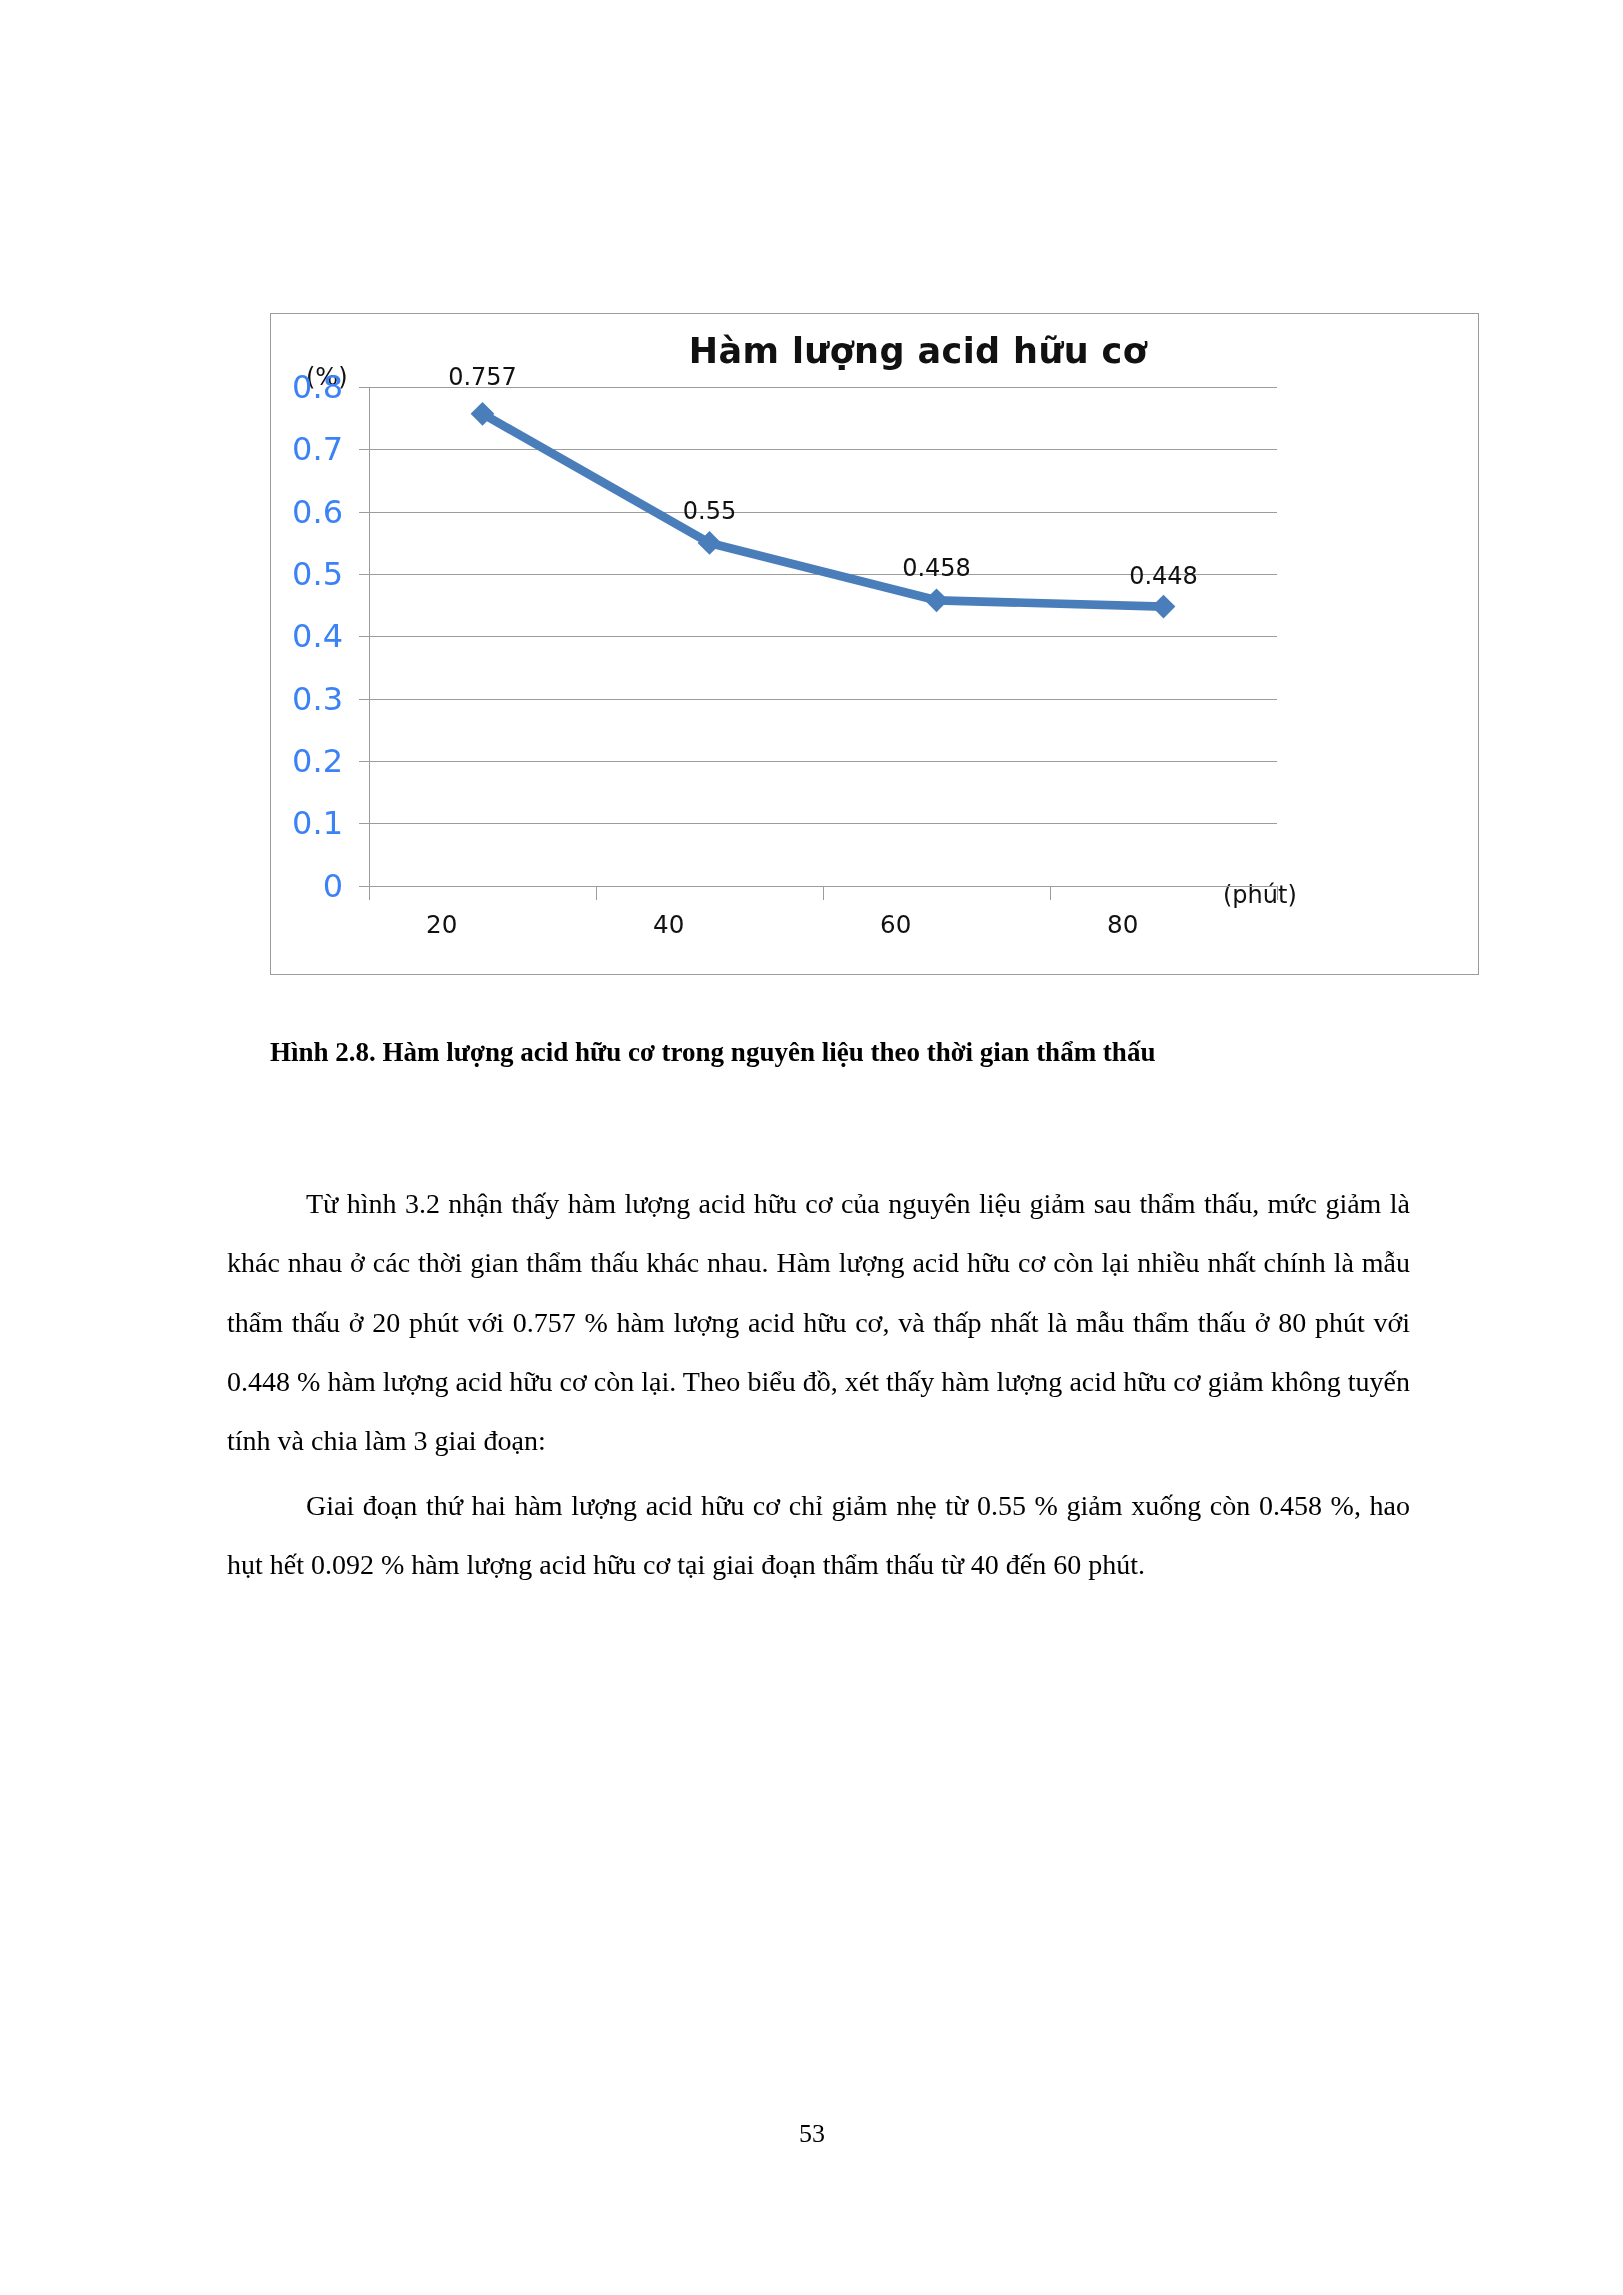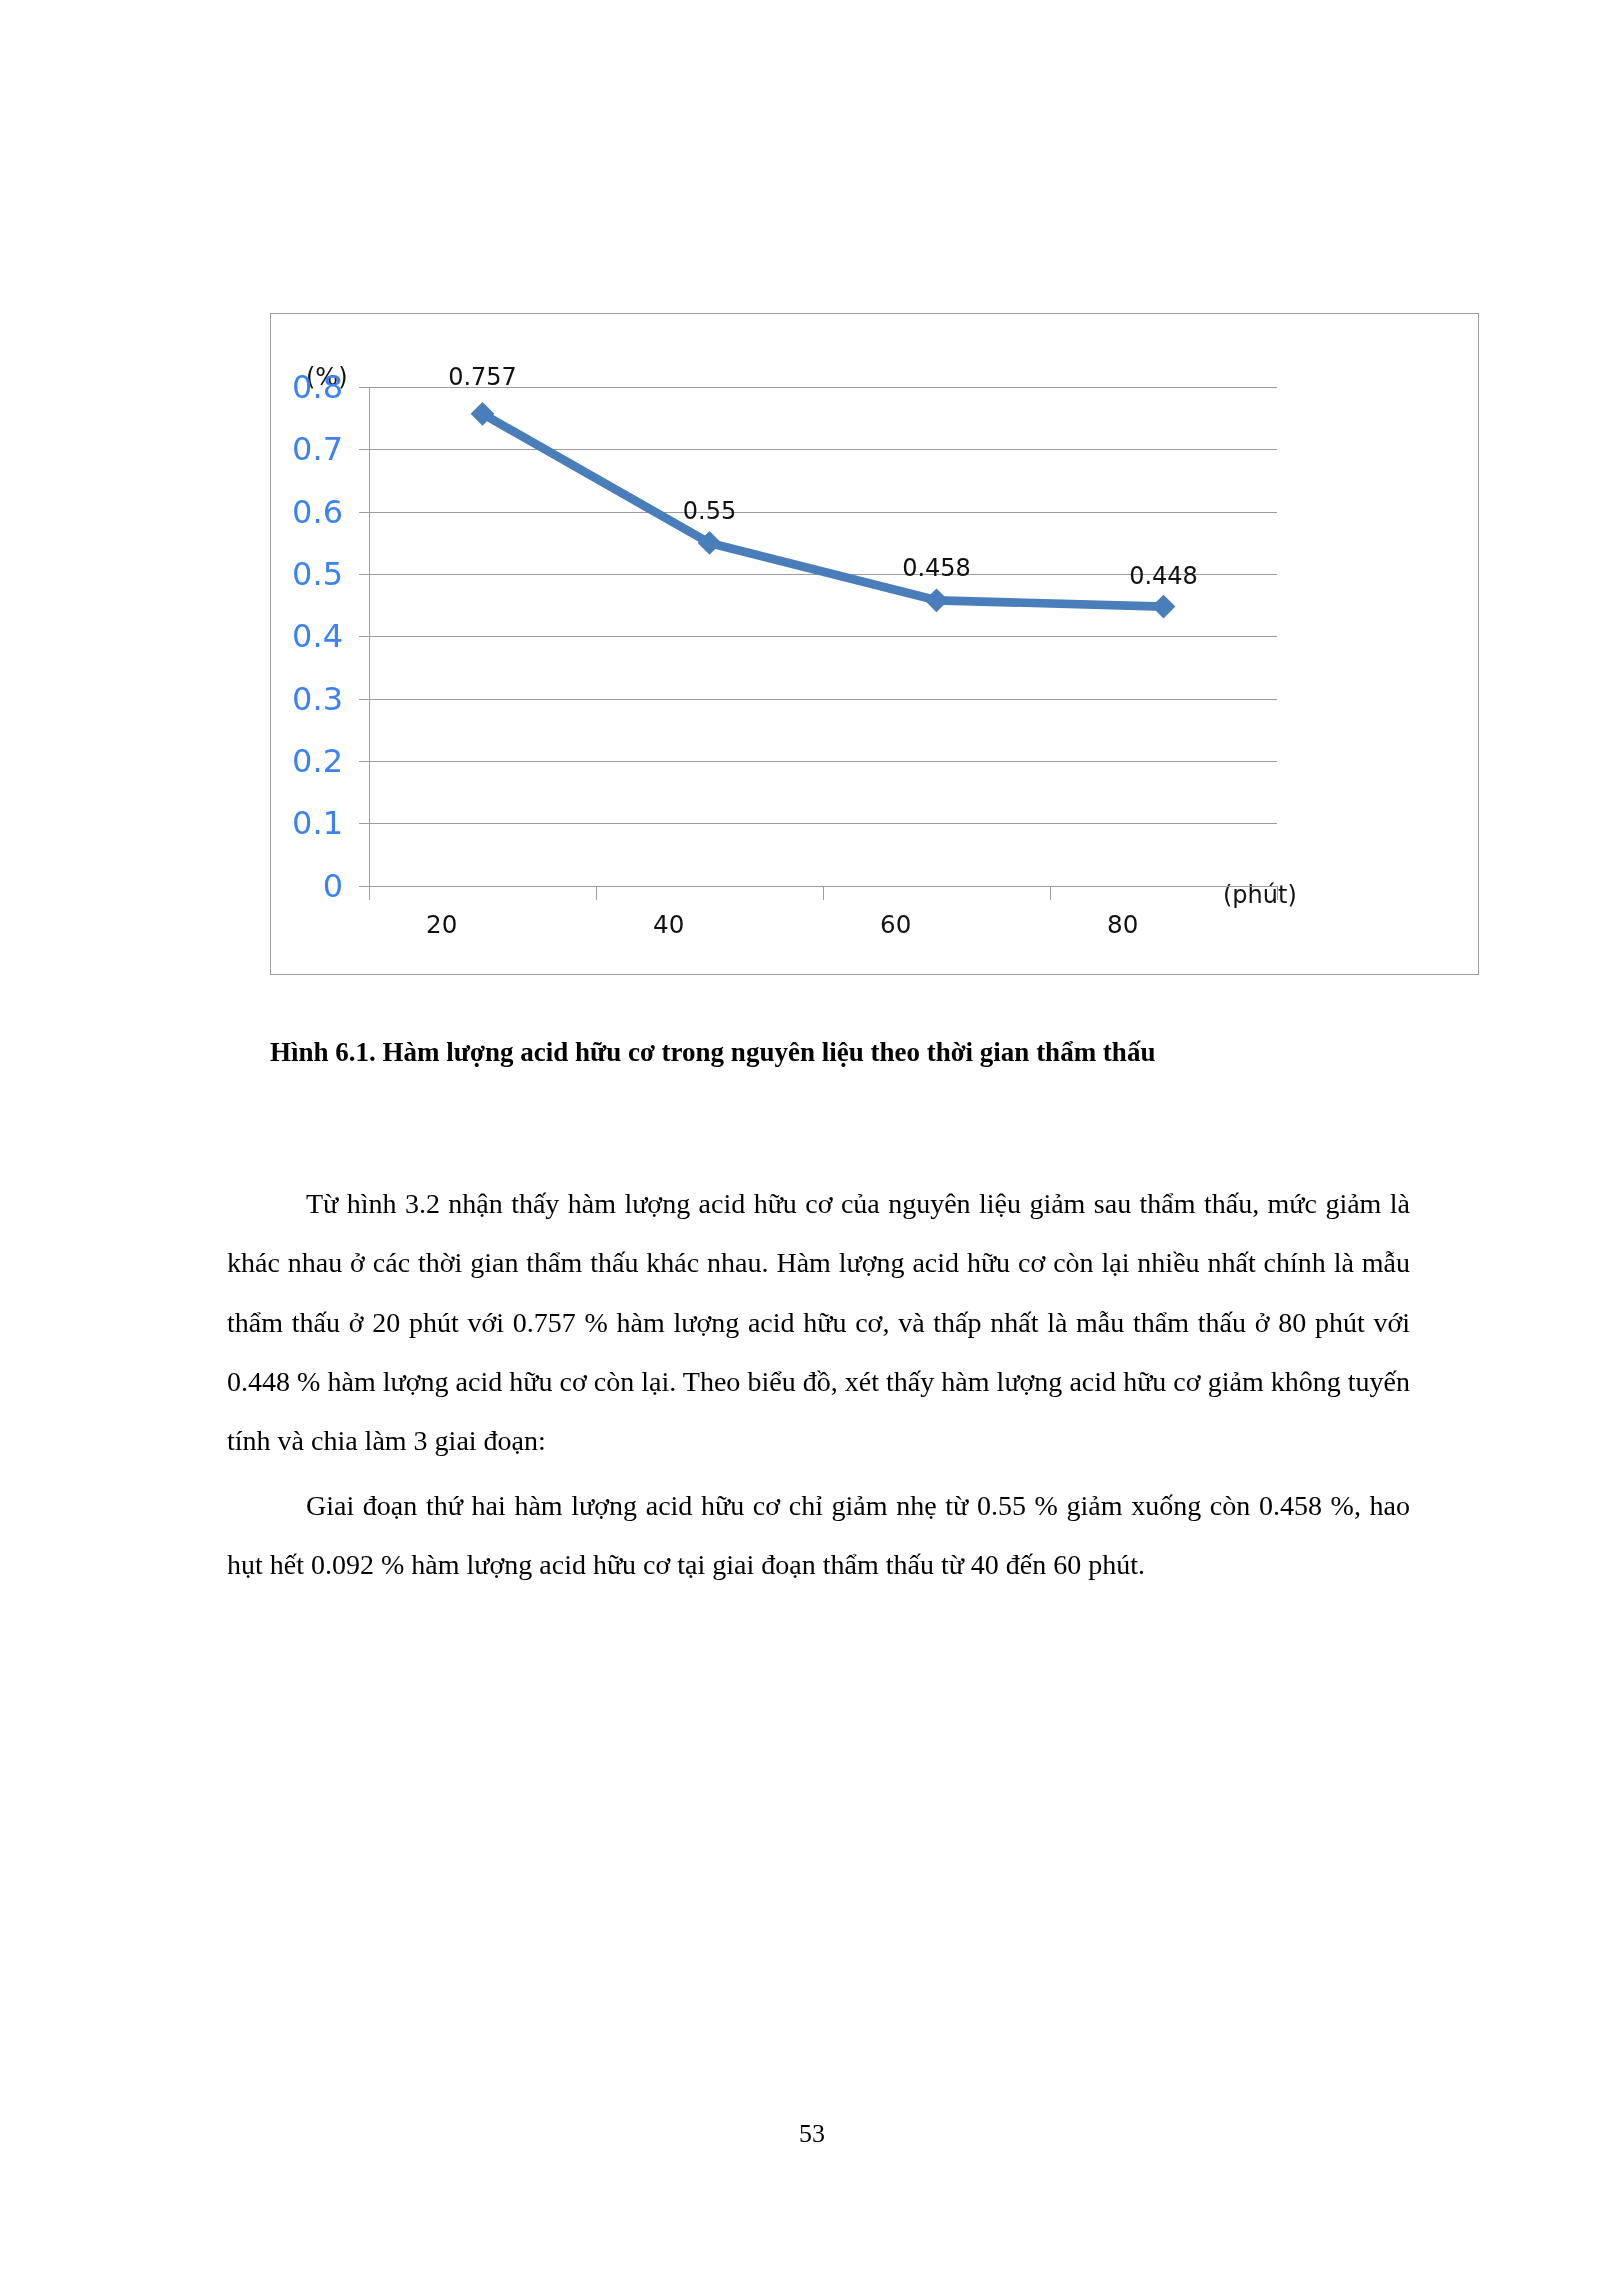--- a/index.html
+++ b/index.html
@@ -182,20 +182,21 @@
     width: 1624px;
     text-align: center;
     font-size: 26px;
   }
 </style>
 </head>
 <body>
 
 <div id="chart-figure">
 
+  <div id="chart-title">Hàm lượng acid hữu cơ</div>
 
   <div id="y-axis-unit">(%)</div>
 
   <div id="x-axis-unit">(phút)</div>
 
   <div id="plot-area">
     <div id="y-axis-line"></div>
     <div id="gridlines">
         <div class="gridline" style="top: 0px;"></div>
         <div class="gridline" style="top: 62px;"></div>
@@ -248,21 +249,21 @@
         <polyline points="143.125,33.80875000000003 429.375,196.5625 715.625,268.8975 1001.875,276.76000000000005" fill="none" stroke="#4A7EBB" stroke-width="11" stroke-linejoin="round"></polyline>
         <path d="M 143.125 18.808750000000032 L 158.125 33.80875000000003 L 143.125 48.80875000000003 L 128.125 33.80875000000003 Z" fill="#4A7EBB"></path>
         <path d="M 429.375 181.5625 L 444.375 196.5625 L 429.375 211.5625 L 414.375 196.5625 Z" fill="#4A7EBB"></path>
         <path d="M 715.625 253.89749999999998 L 730.625 268.8975 L 715.625 283.8975 L 700.625 268.8975 Z" fill="#4A7EBB"></path>
         <path d="M 1001.875 261.76000000000005 L 1016.875 276.76000000000005 L 1001.875 291.76000000000005 L 986.875 276.76000000000005 Z" fill="#4A7EBB"></path>
       </svg>
   </div>
 
 </div>
 
-<div id="figure-caption">Hình 6.1. Hàm lượng acid hữu cơ trong nguyên liệu theo thời gian thẩm thấu</div>
+<div id="figure-caption">Hình 2.8. Hàm lượng acid hữu cơ trong nguyên liệu theo thời gian thẩm thấu</div>
 
 <div id="body-text">
   <p class="para p1">Từ hình 3.2 nhận thấy hàm lượng acid hữu cơ của nguyên liệu giảm sau thẩm thấu, mức giảm là khác nhau ở các thời gian thẩm thấu khác nhau. Hàm lượng acid hữu cơ còn lại nhiều nhất chính là mẫu thẩm thấu ở 20 phút với 0.757 % hàm lượng acid hữu cơ, và thấp nhất là mẫu thẩm thấu ở 80 phút với 0.448 % hàm lượng acid hữu cơ còn lại. Theo biểu đồ, xét thấy hàm lượng acid hữu cơ giảm không tuyến tính và chia làm 3 giai đoạn:</p>
   <p class="para p3">Giai đoạn thứ hai hàm lượng acid hữu cơ chỉ giảm nhẹ từ 0.55 % giảm xuống còn 0.458 %, hao hụt hết 0.092 % hàm lượng acid hữu cơ tại giai đoạn thẩm thấu từ 40 đến 60 phút.</p>
 </div>
 
 <div id="page-number">53</div>
 
 
 </body></html>

